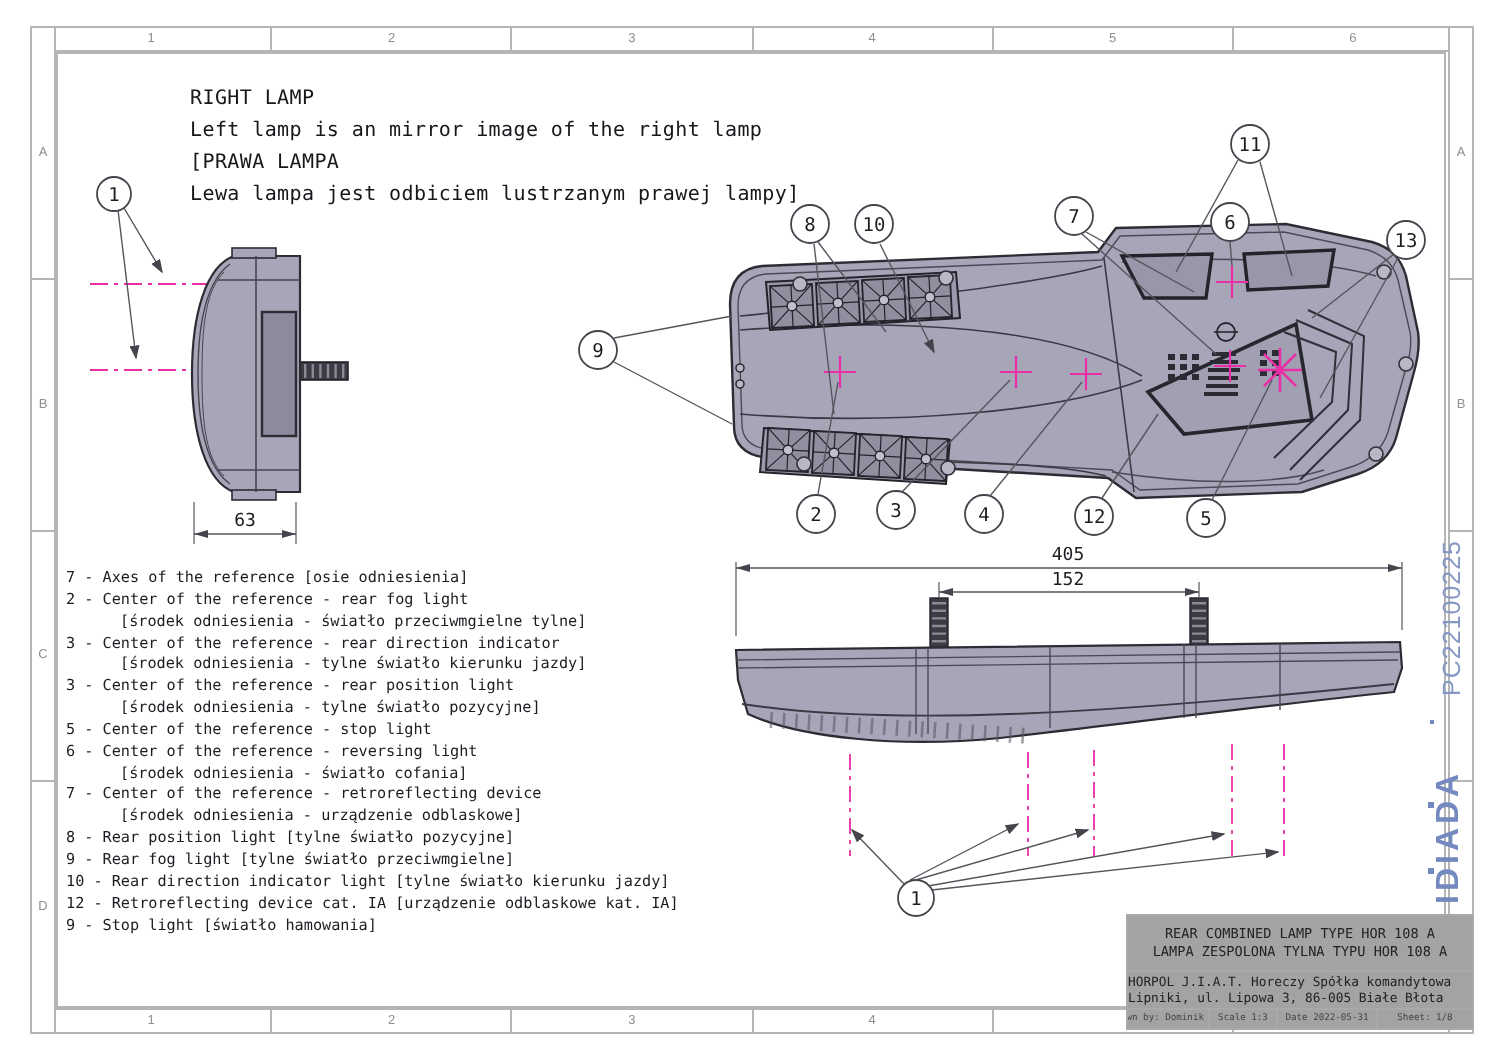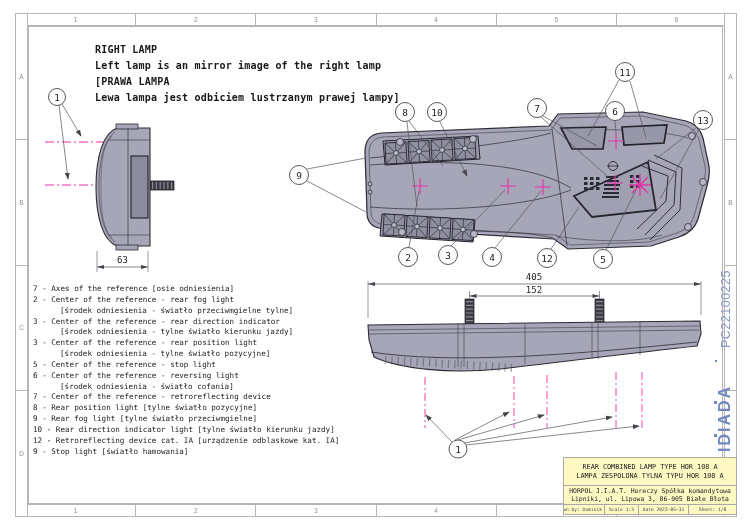--- a/index.html
+++ b/index.html
@@ -11,34 +11,34 @@
   .strip.v{flex-direction:column;}
   .zone{flex:1;display:flex;align-items:center;justify-content:center;
         font-size:6.5px;color:#8f8f8f;box-sizing:border-box;
         font-family:"Liberation Sans",sans-serif;}
   .strip.h .zone + .zone{border-left:1px solid #b5b5b5;}
   .strip.v .zone + .zone{border-top:1px solid #b5b5b5;}
   .inner-frame{position:absolute;left:28px;top:26px;width:695px;height:478px;
                border:1px solid #b5b5b5;box-sizing:border-box;}
   
   .header{position:absolute;left:95px;top:42px;font-size:10px;line-height:16px;
-          color:#17171c;white-space:nowrap;letter-spacing:.2px;font-weight:bold;}
+          color:#17171c;white-space:nowrap;letter-spacing:.2px;}
   
   .legend{position:absolute;left:33px;top:284px;font-size:7.6px;line-height:10.85px;
           color:#1c1c22;white-space:nowrap;z-index:3;}
   .legend .indent{padding-left:27px;}
   
   .title-block{position:absolute;left:563px;top:457px;width:174px;height:58px;
-               box-sizing:border-box;border:1px solid #a9a9a9;background:#fef9c3;z-index:6;
+               box-sizing:border-box;border:1px solid #a9a9a9;background:#a3a3a3;z-index:6;
                color:#222;}
   .tb-row1{height:28px;box-sizing:border-box;border-bottom:1px solid #a9a9a9;
            display:flex;flex-direction:column;align-items:center;justify-content:center;
            font-size:6.8px;line-height:9px;white-space:nowrap;}
   .tb-row2{height:19px;box-sizing:border-box;border-bottom:1px solid #a9a9a9;
-           display:flex;flex-direction:column;align-items:center;justify-content:center;
+           display:flex;flex-direction:column;justify-content:center;
            font-size:6.4px;line-height:8px;white-space:nowrap;}
   .tb-row3{height:9px;display:flex;}
   .tb-cell{flex:0 0 auto;display:flex;align-items:center;justify-content:center;
            font-size:4.6px;color:#444;box-sizing:border-box;white-space:nowrap;overflow:hidden;}
   .tb-cell + .tb-cell{border-left:1px solid #a9a9a9;}
   
   .vtext{position:absolute;writing-mode:vertical-rl;transform:rotate(180deg);
          font-family:"Liberation Sans",sans-serif;z-index:7;white-space:nowrap;}
   .part-code{left:719px;top:248px;height:100px;font-size:12.5px;color:#8697c5;letter-spacing:.5px;}
   .logo{left:716px;top:352px;height:100px;font-size:16px;font-weight:bold;
@@ -110,20 +110,21 @@
       </div>
       <div>
         <div>5 - Center of the reference - stop light</div>
       </div>
       <div>
         <div>6 - Center of the reference - reversing light</div>
         <div class="indent">[środek odniesienia - światło cofania]</div>
       </div>
       <div>
         <div>7 - Center of the reference - retroreflecting device</div>
+        <div class="indent">[środek odniesienia - urządzenie odblaskowe]</div>
       </div>
       <div>
         <div>8 - Rear position light [tylne światło pozycyjne]</div>
       </div>
       <div>
         <div>9 - Rear fog light [tylne światło przeciwmgielne]</div>
       </div>
       <div>
         <div>10 - Rear direction indicator light [tylne światło kierunku jazdy]</div>
       </div>

